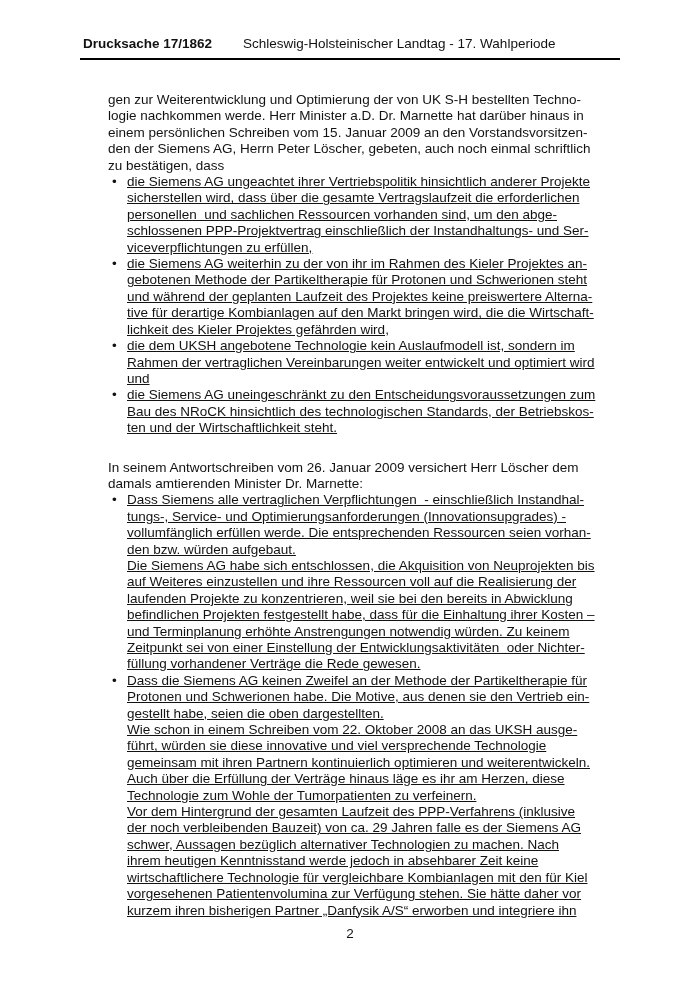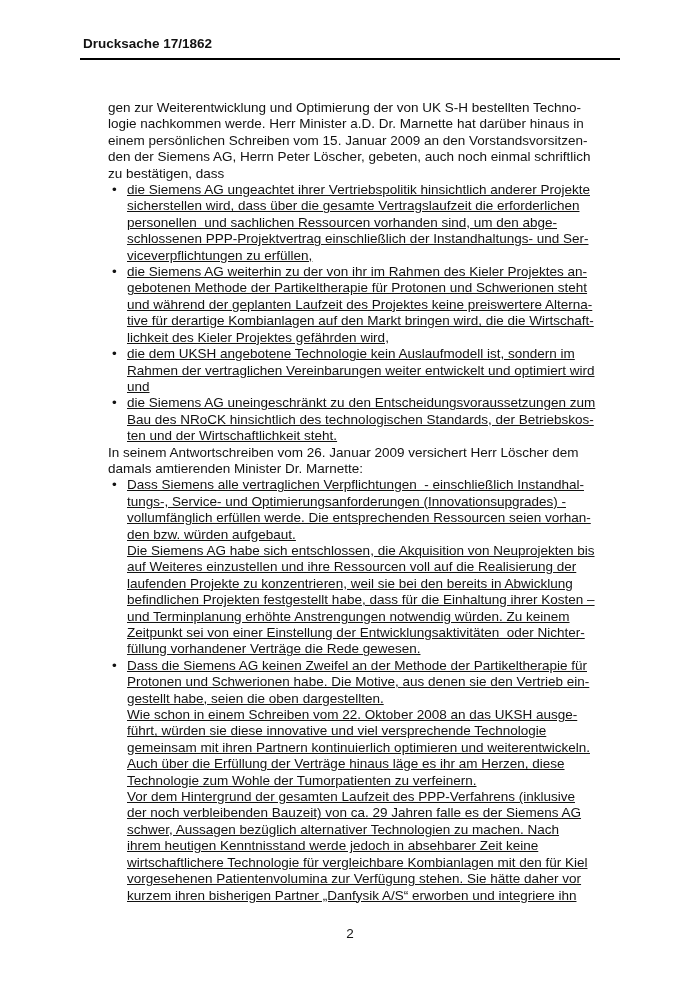--- a/index.html
+++ b/index.html
@@ -27,26 +27,26 @@
   .rule {
     position: absolute;
     left: 80px;
     top: 58px;
     width: 540px;
     height: 2px;
   }
   .doc-body {
     position: absolute;
     left: 108px;
-    top: 100px;
+    top: 92px;
     width: 512px;
     line-height: 16.4px;
   }
   .para { margin: 0; white-space: pre; }
-  .gap-before { }
+  .gap-before { margin-top: 23px; }
   ul.blist { list-style: none; margin: 0; padding: 0; }
   ul.blist li { position: relative; padding-left: 19px; }
   .bullet {
     position: absolute;
     left: 4px;
     top: 0;
   }
   .li-text { display: block; white-space: pre; text-decoration: underline; }
   .page-number {
     position: absolute;
@@ -57,20 +57,21 @@
     line-height: 16px;
   }
 </style>
 </head>
 <body>
 
 <div class="page" style="background: rgb(255, 255, 255); color: rgb(18, 18, 18);">
 
   <div class="hdr">
     <span class="hdr-left">Drucksache 17/1862</span>
+    <span class="hdr-right">Schleswig-Holsteinischer Landtag - 17. Wahlperiode</span>
   </div>
 
   <div class="rule" style="background: rgb(0, 0, 0);"></div>
 
   <div class="doc-body">
 
     <p class="para">gen zur Weiterentwicklung und Optimierung der von UK S-H bestellten Techno-
 logie nachkommen werde. Herr Minister a.D. Dr. Marnette hat darüber hinaus in
 einem persönlichen Schreiben vom 15. Januar 2009 an den Vorstandsvorsitzen-
 den der Siemens AG, Herrn Peter Löscher, gebeten, auch noch einmal schriftlich

